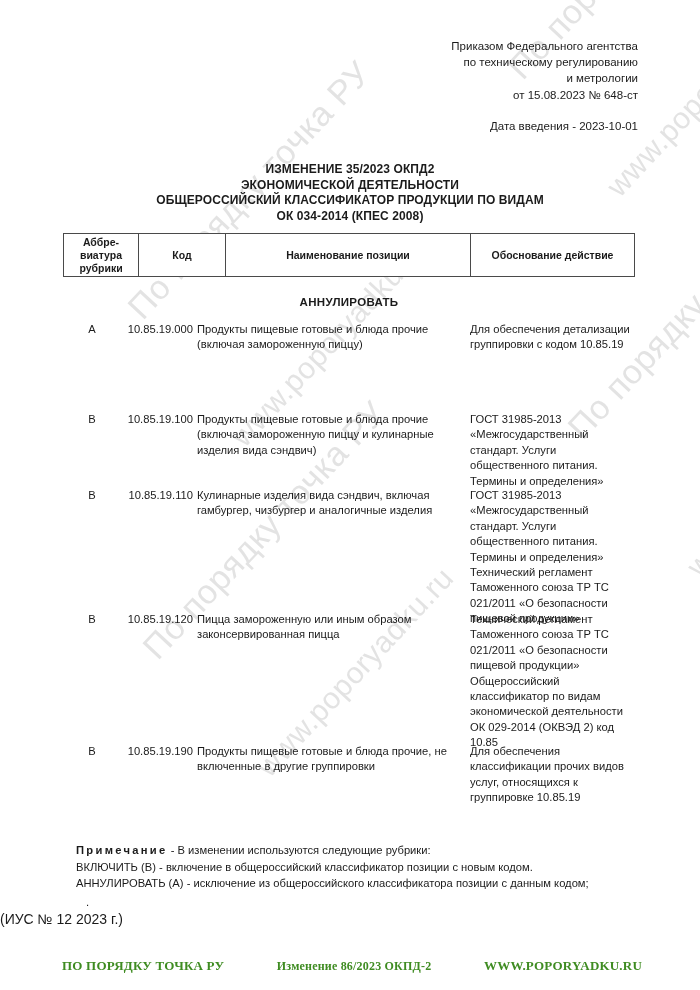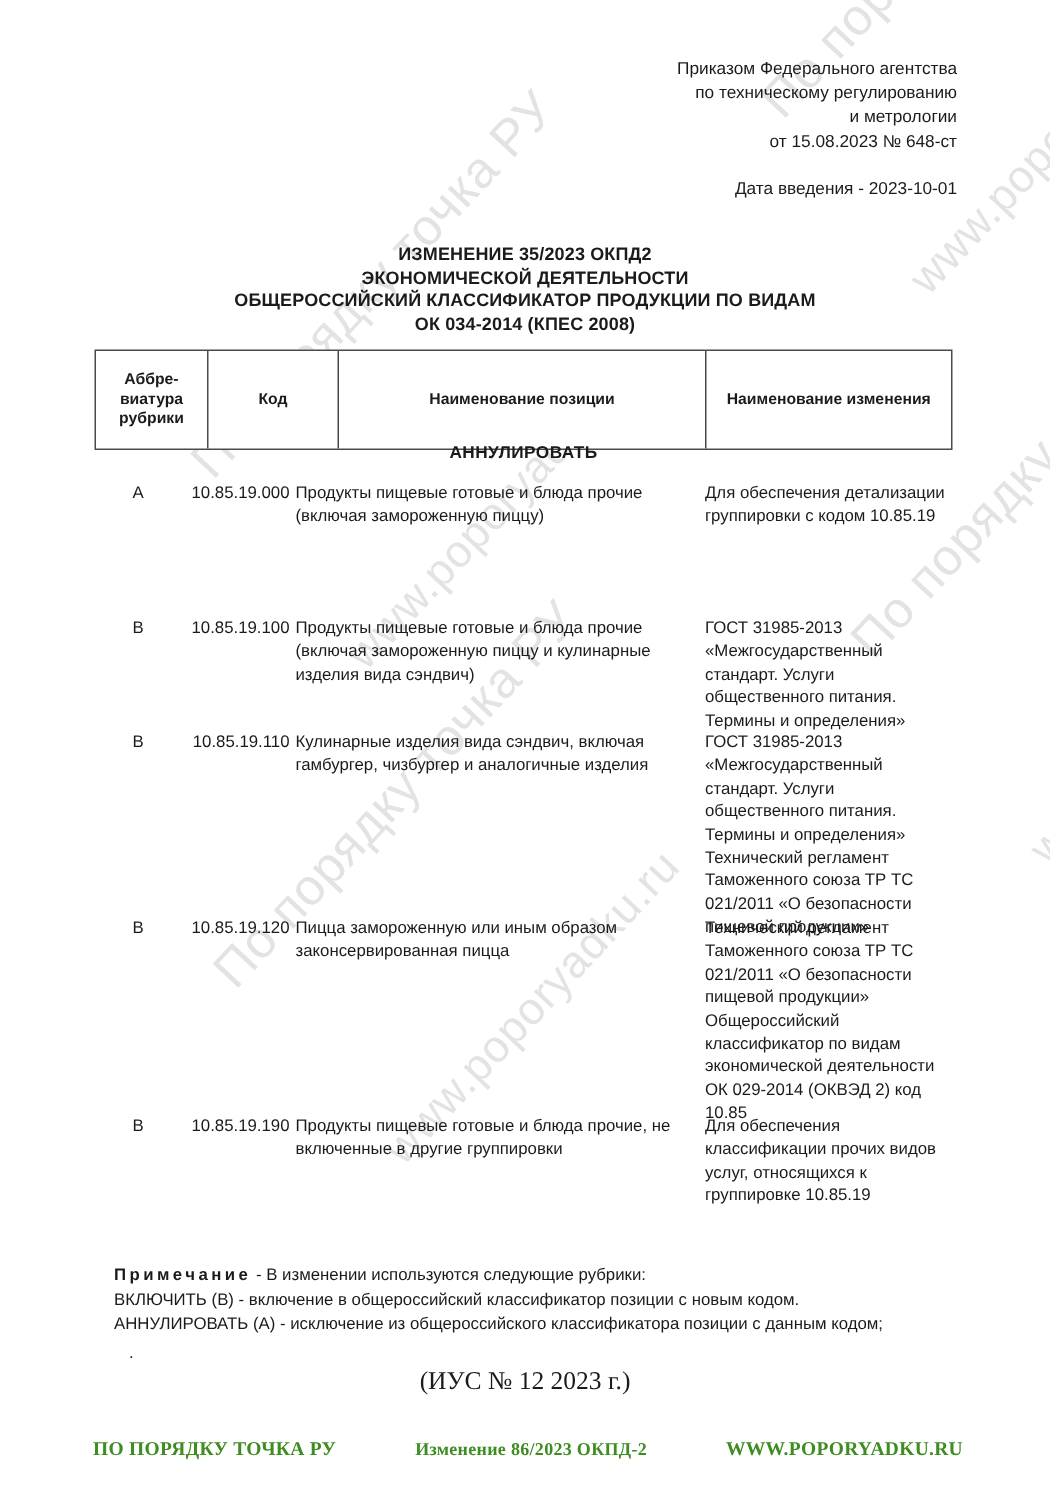--- a/index.html
+++ b/index.html
@@ -85,21 +85,21 @@
     letter-spacing: 0.1px;
   }
   .title-block div { white-space: nowrap; }
 
   
   .thead {
     position: absolute;
     left: 63px;
     top: 233px;
     width: 572px;
-    height: 67px;
+    height: 44px;
     box-sizing: border-box;
     border: 1px solid #4a4a4a;
     display: flex;
     background: #fff;
   }
   .th {
     box-sizing: border-box;
     display: flex;
     align-items: center;
     justify-content: center;
@@ -174,23 +174,22 @@
   .note-dot {
     display: block;
     margin-top: 2px;
     padding-left: 10px;
   }
 
   .ius {
     position: absolute;
     left: 0; right: 0;
     top: 911px;
-    text-align: center;
-    font-size: 17px;
-    font-family: Liberation Serif, serif;
+    text-align: left;
+    font-size: 14px;
   }
 
   
   .footer {
     position: absolute;
     left: 62px;
     right: 58px;
     top: 958px;
     display: flex;
     align-items: baseline;
@@ -238,21 +237,21 @@
   <div class="thead">
     <div class="th th-abbr">
       <div>
         <div>Аббре-</div>
         <div>виатура</div>
         <div>рубрики</div>
       </div>
     </div>
     <div class="th th-code">Код</div>
     <div class="th th-name">Наименование позиции</div>
-    <div class="th th-just">Наименование изменения</div>
+    <div class="th th-just">Обоснование действие</div>
   </div>
 
   <div class="section-caption" style="top:296px;">АННУЛИРОВАТЬ</div>
 
   <div class="row" style="top:322px;">
     <div class="c-abbr">А</div>
     <div class="c-code">10.85.19.000</div>
     <div class="c-name">Продукты пищевые готовые и блюда прочие (включая замороженную пиццу)</div>
     <div class="c-just">Для обеспечения детализации группировки с кодом 10.85.19</div>
   </div>

